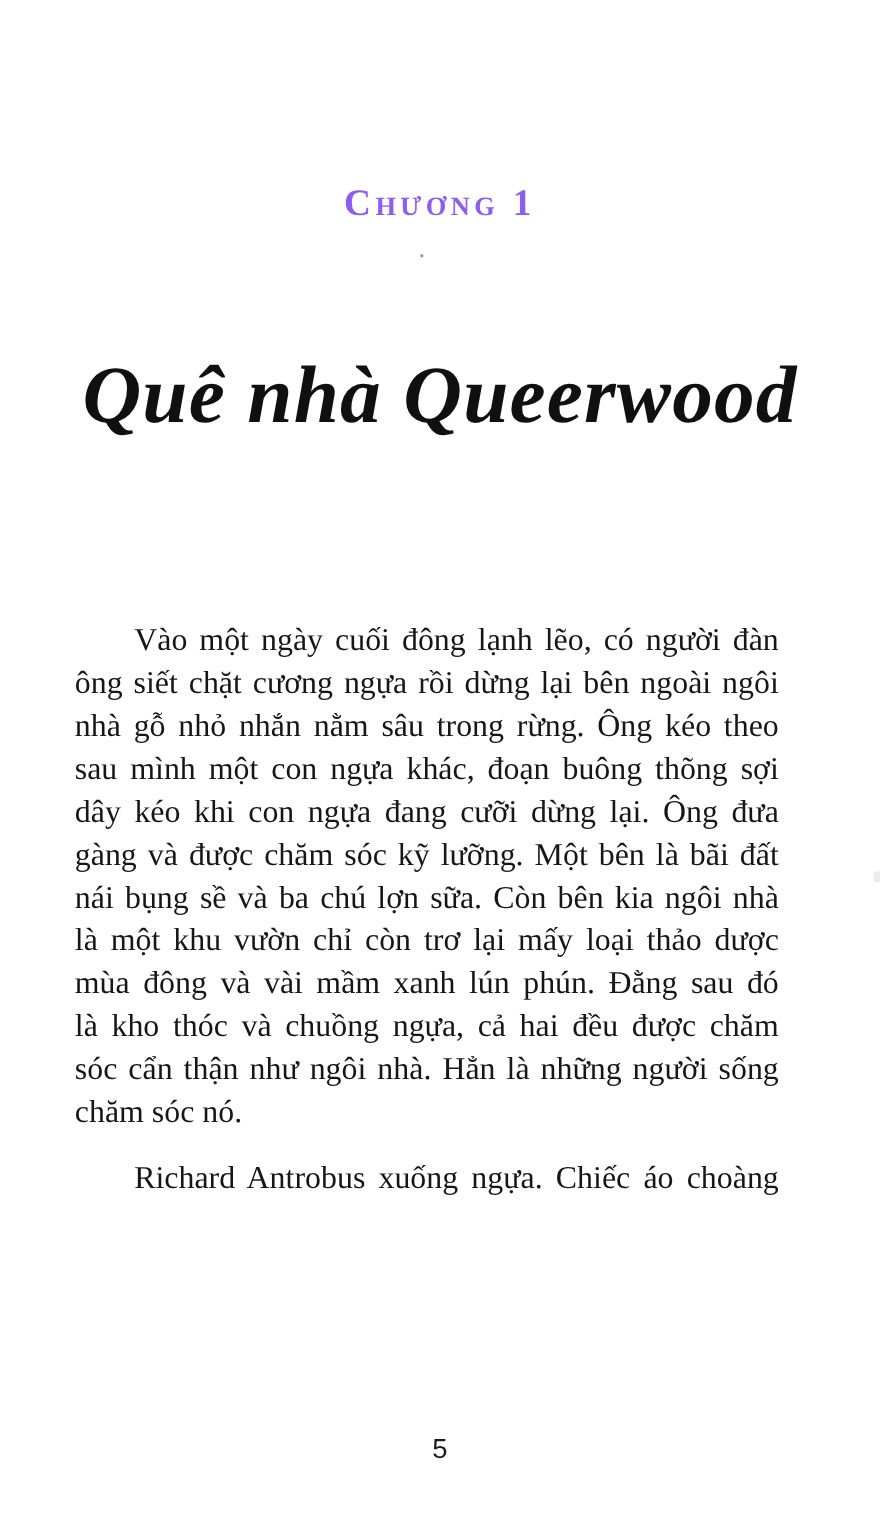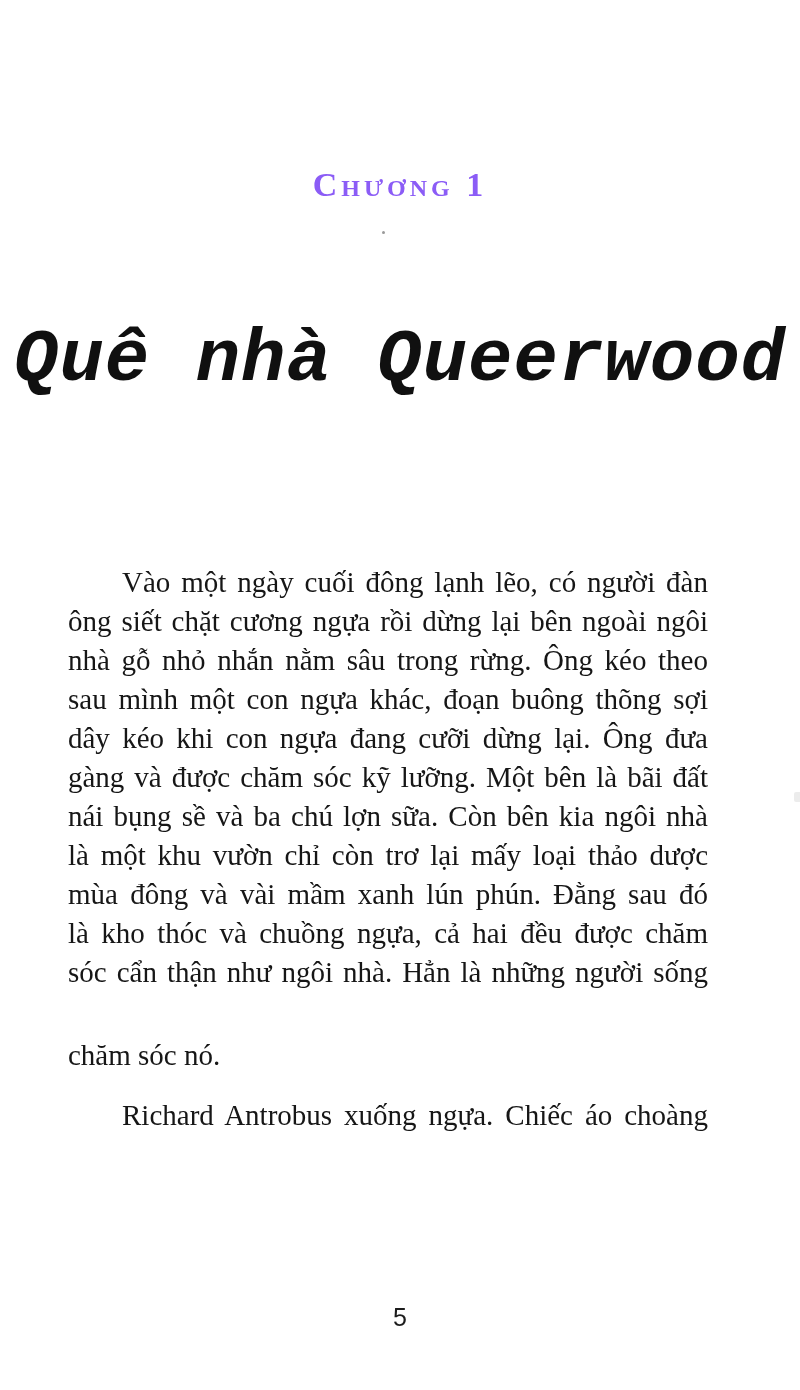--- a/index.html
+++ b/index.html
@@ -38,21 +38,21 @@
     height: 3px;
     border-radius: 50%;
     background: #9a9a9a;
   }
   .chapter-title {
     position: absolute;
     top: 318px;
     left: 0;
     width: 100%;
     text-align: center;
-    font-family: Liberation Mono, monospace;
+    font-family: Liberation Serif, serif;
     font-style: italic;
     font-weight: bold;
     font-size: 74px;
     letter-spacing: 1px;
     color: #101010;
     white-space: nowrap;
   }
   .body-text {
     position: absolute;
     top: 563px;
@@ -64,21 +64,21 @@
   .para { margin: 0; }
   .para + .para { margin-top: 21px; }
   .line {
     line-height: 39px;
     height: 39px;
     text-align: justify;
     text-align-last: justify;
     white-space: normal;
   }
   .line.indent { text-indent: 54px; }
-  .line.last { text-align-last: left; margin-top: 44px; }
+  .line.last { text-align-last: left; }
   .page-number {
     position: absolute;
     top: 1303px;
     left: 0;
     width: 100%;
     text-align: center;
     font-family: "Liberation Sans", sans-serif;
     font-size: 25px;
     color: #1c1c1c;
   }

